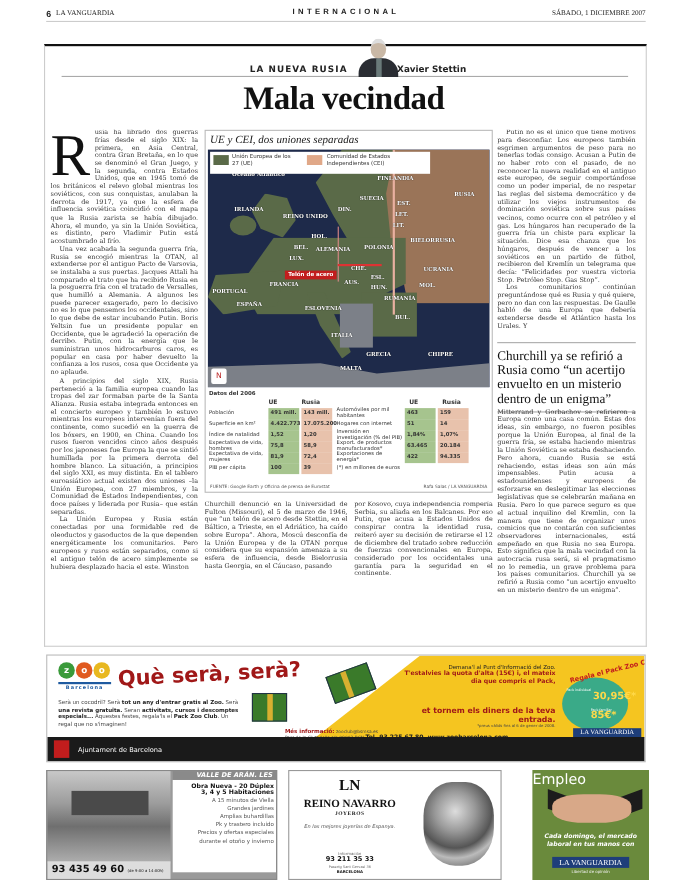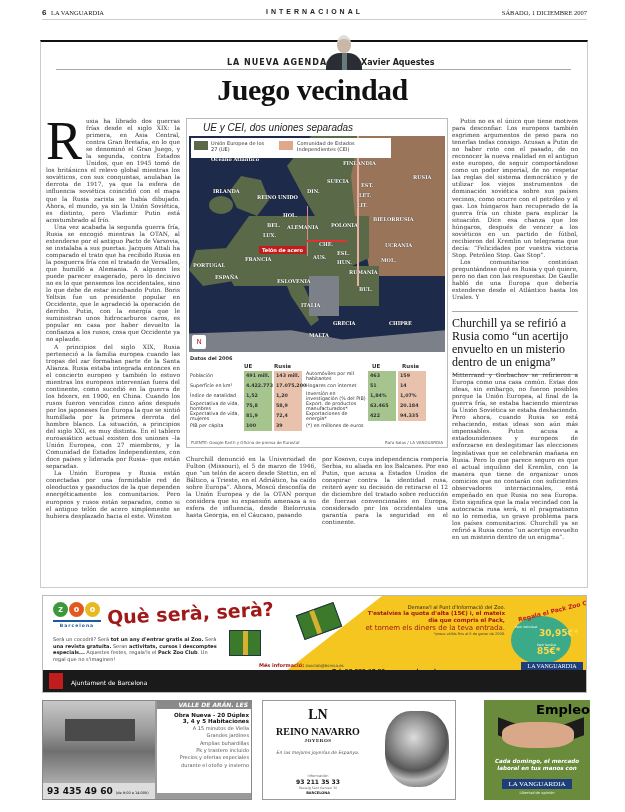--- a/index.html
+++ b/index.html
@@ -23,21 +23,21 @@
   .col p { text-indent: 8px; }
   .col p.first { text-indent: 0; }
   .dropcap { float: left; font-family: "Liberation Serif", serif; font-size: 54px; line-height: 42px; margin: 2px 4px 0 0; color: #111; }
   .c1 { top: 118px; left: 46px; width: 134px; height: 460px; overflow: hidden; }
   .c4 { top: 118px; left: 452px; width: 126px; height: 190px; overflow: hidden; }
   .pull { top: 311px; left: 452px; width: 126px; border-top: 1px solid #aaa; border-bottom: 1px solid #aaa; padding: 5px 0; font-family: "Liberation Serif", serif; font-size: 12px; line-height: 13px; color: #111; }
   .c5 { top: 372px; left: 452px; width: 126px; height: 210px; overflow: hidden; }
   .c2 { top: 456px; left: 186px; width: 130px; height: 122px; overflow: hidden; }
   .c3 { top: 456px; left: 322px; width: 126px; height: 122px; overflow: hidden; }
   .infobox { top: 118px; left: 186px; width: 262px; height: 330px; border: 1px solid #bbb; background: #fff; }
-  .infobox .ttl { position: absolute; top: 3px; left: 16px; font-family: Liberation Sans, sans-serif; font-style: italic; font-size: 10px; color: #222; }
+  .infobox .ttl { position: absolute; top: 3px; left: 4px; font-family: Liberation Serif, serif; font-style: italic; font-size: 10px; color: #222; }
   .map { position: absolute; top: 17px; left: 2px; width: 256px; height: 216px; overflow: hidden; background: #1e2a4a; }
   .legend { position: absolute; top: 2px; left: 2px; width: 200px; height: 20px; background: #fff; font-family: "DejaVu Sans", sans-serif; font-size: 5px; color: #333; z-index: 3; }
   .legend .sw { position: absolute; top: 3px; width: 14px; height: 9px; }
   .legend .lt { position: absolute; top: 2px; line-height: 6px; }
   .land-eu { position: absolute; background: #5a6a48; }
   .land-cei { position: absolute; background: #9a7458; }
   .land-oth { position: absolute; background: #7c8088; }
   .lbl { position: absolute; font-family: "DejaVu Serif", serif; font-size: 5px; color: #fff; font-weight: bold; text-shadow: 0 0 1px #000; white-space: nowrap; z-index: 2; }
   .curtain { position: absolute; background: #c21d1d; color: #fff; font-family: "DejaVu Sans", sans-serif; font-weight: bold; font-size: 5px; padding: 1px 3px; z-index: 2; }
   .arrow { position: absolute; height: 2px; background: #d33; z-index: 2; }
@@ -64,21 +64,21 @@
   .zoo-logo .ring { position: absolute; top: 0; width: 15px; height: 15px; border-radius: 50%; color: #fff; font-family: "DejaVu Sans", sans-serif; font-weight: bold; font-size: 8px; text-align: center; line-height: 15px; }
   .zoo-logo .nm { position: absolute; top: 18px; left: 0; width: 48px; font-family: "DejaVu Sans", sans-serif; font-size: 4.5px; color: #1e5aa0; font-weight: bold; letter-spacing: 1px; text-align: center; border-top: 2px solid #1e5aa0; padding-top: 1px; }
   .zoo-title { position: absolute; left: 64px; top: 6px; font-family: "DejaVu Sans", sans-serif; font-weight: bold; font-size: 19px; color: #a01818; transform: rotate(-3deg); }
   .zoo-text { position: absolute; left: 10px; top: 40px; width: 168px; font-family: "DejaVu Sans", sans-serif; font-size: 5px; line-height: 6.6px; color: #444; }
   .zoo-text b { color: #222; }
   .gift { position: absolute; width: 32px; height: 26px; background: #3a7a2a; border: 1px solid #234; }
   .gift:after { content: ""; position: absolute; left: 13px; top: 0; width: 5px; height: 100%; background: #d8b030; }
   .zoo-right { position: absolute; left: 322px; top: 8px; width: 140px; text-align: right; font-family: "DejaVu Sans", sans-serif; }
   .zoo-right .l1 { font-size: 5px; color: #222; }
   .zoo-right .l2 { font-size: 5.6px; color: #a01818; font-weight: bold; line-height: 7px; }
-  .zoo-right .l3 { font-size: 7px; color: #a01818; font-weight: normal; }
+  .zoo-right .l3 { font-size: 7px; color: #a01818; font-weight: bold; margin-top: 18px; }
   .zoo-right .l4 { font-size: 3.5px; color: #444; }
   .zoo-info { position: absolute; left: 216px; top: 66px; font-family: "DejaVu Sans", sans-serif; font-size: 4px; color: #444; white-space: nowrap; }
   .zoo-info b { color: #a01818; font-size: 5px; }
   .zoo-info .tel { color: #222; font-size: 5.5px; font-weight: bold; }
   .pack { position: absolute; left: 468px; top: 10px; width: 72px; height: 58px; }
   .pack .circ { position: absolute; left: 0; top: 10px; width: 60px; height: 48px; border-radius: 50%; background: #3aaa88; }
   .pack .tit { position: absolute; left: 6px; top: 0; font-family: "DejaVu Sans", sans-serif; font-weight: bold; font-size: 6px; color: #c21d1d; transform: rotate(-14deg); white-space: nowrap; }
   .pack .p1 { position: absolute; left: 4px; top: 22px; font-family: "DejaVu Sans", sans-serif; color: #ffd94a; font-weight: bold; font-size: 9px; margin-left: 24px; }
   .pack .p2 { position: absolute; left: 26px; top: 40px; font-family: "DejaVu Sans", sans-serif; color: #ffd94a; font-weight: bold; font-size: 9px; }
   .pack .lbl1 { position: absolute; left: 4px; top: 19px; font-size: 3px; color: #fff; font-family: "DejaVu Sans", sans-serif; }
@@ -100,51 +100,51 @@
   .ad-ln .name { position: absolute; left: 0; top: 25px; width: 110px; text-align: center; font-family: "Liberation Serif", serif; font-weight: bold; font-size: 10px; color: #111; }
   .ad-ln .sub { position: absolute; left: 0; top: 37px; width: 110px; text-align: center; font-family: "Liberation Serif", serif; font-weight: bold; font-size: 5px; color: #111; letter-spacing: 0.5px; }
   .ad-ln .slog { position: absolute; left: 0; top: 49px; width: 110px; text-align: center; font-family: "DejaVu Sans", sans-serif; font-style: italic; font-size: 4.6px; line-height: 6px; color: #555; }
   .ad-ln .inf { position: absolute; left: 0; top: 73px; width: 110px; text-align: center; font-family: "DejaVu Sans", sans-serif; font-size: 3.5px; color: #666; }
   .ad-ln .tel { position: absolute; left: 0; top: 77px; width: 110px; text-align: center; font-family: "DejaVu Sans", sans-serif; font-weight: bold; font-size: 6px; color: #111; }
   .ad-ln .adr { position: absolute; left: 0; top: 85px; width: 110px; text-align: center; font-family: "DejaVu Sans", sans-serif; font-size: 3.2px; color: #666; }
   .ad-ln .city { position: absolute; left: 0; top: 90px; width: 110px; text-align: center; font-family: "DejaVu Sans", sans-serif; font-weight: bold; font-size: 3.5px; color: #111; }
   .ring-img { position: absolute; left: 122px; top: 10px; width: 64px; height: 76px; border-radius: 40% 40% 45% 45%; background: radial-gradient(circle at 45% 35%, #ddd 0, #999 30%, #555 55%, #bbb 70%, #444 100%); }
 
   .ad-emp { top: 700px; left: 484px; width: 106px; height: 100px; background: #6a8a3c; overflow: hidden; }
-  .ad-emp .t { position: absolute; top: 2px; left: 0; width: 100%; text-align: right; font-family: "DejaVu Sans", sans-serif; font-weight: bold; font-size: 13px; color: #000000; }
+  .ad-emp .t { position: absolute; top: 2px; left: 0; width: 100%; text-align: left; font-family: "DejaVu Sans", sans-serif; font-weight: normal; font-size: 13px; color: #ffffff; }
   .ad-emp .hands { position: absolute; top: 22px; left: 18px; width: 72px; height: 26px; background: #d8a888; border-radius: 40%; }
   .ad-emp .sl1 { position: absolute; left: 14px; top: 22px; width: 26px; height: 18px; background: #1c1c1c; transform: skewY(20deg); }
   .ad-emp .sl2 { position: absolute; right: 6px; top: 22px; width: 26px; height: 18px; background: #1c1c1c; transform: skewY(-20deg); }
   .ad-emp .tx { position: absolute; top: 58px; left: 0; width: 100%; text-align: center; font-family: "DejaVu Sans", sans-serif; font-style: italic; font-weight: bold; font-size: 5.6px; line-height: 7px; color: #fff; }
   .ad-emp .lv { position: absolute; top: 79px; left: 18px; width: 70px; height: 10px; background: #1e3e7a; color: #fff; text-align: center; font-family: "Liberation Serif", serif; font-size: 7px; line-height: 10px; }
   .ad-emp .lib { position: absolute; top: 91px; left: 0; width: 100%; text-align: center; font-family: "DejaVu Sans", sans-serif; font-size: 3.6px; color: #f0f0f0; }
 </style>
 </head>
 <body>
 
 <div class="abs folio">
   <span class="pn">6</span>
   <span class="pub">LA VANGUARDIA</span>
   <span class="sec">INTERNACIONAL</span>
   <span class="date">SÁBADO, 1 DICIEMBRE 2007</span>
 </div>
 
 <div class="abs frame"></div>
 
 <div class="abs kicker">
-  <span class="sec">LA NUEVA AGENDA</span>
+  <span class="sec">LA NUEVA RUSIA</span>
   <div class="photo">
     <div class="body"></div>
       <div class="tie"></div>
       <div class="head"></div>
   </div>
-  <span class="author">Xavier Aquestes</span>
-</div>
-
-<h1 class="abs headline">Juego vecindad</h1>
+  <span class="author">Xavier Stettin</span>
+</div>
+
+<h1 class="abs headline">Mala vecindad</h1>
 
 <div class="abs col c1">
   <span class="dropcap">R</span>
   <p class="first">usia ha librado dos guerras frías desde el siglo XIX: la primera, en Asia Central, contra Gran Bretaña, en lo que se denominó el Gran Juego, y la segunda, contra Estados Unidos, que en 1945 tomó de los británicos el relevo global mientras los soviéticos, con sus conquistas, anulaban la derrota de 1917, ya que la esfera de influencia soviética coincidió con el mapa que la Rusia zarista se había dibujado. Ahora, el mundo, ya sin la Unión Soviética, es distinto, pero Vladimir Putin está acostumbrado al frío.</p>
   <p>Una vez acabada la segunda guerra fría, Rusia se encogió mientras la OTAN, al extenderse por el antiguo Pacto de Varsovia, se instalaba a sus puertas. Jacques Attali ha comparado el trato que ha recibido Rusia en la posguerra fría con el tratado de Versalles, que humilló a Alemania. A algunos les puede parecer exagerado, pero lo decisivo no es lo que pensemos los occidentales, sino lo que debe de estar incubando Putin. Boris Yeltsin fue un presidente popular en Occidente, que le agradeció la operación de derribo. Putin, con la energía que le suministran unos hidrocarburos caros, es popular en casa por haber devuelto la confianza a los rusos, cosa que Occidente ya no aplaude.</p>
   <p>A principios del siglo XIX, Rusia perteneció a la familia europea cuando las tropas del zar formaban parte de la Santa Alianza. Rusia estaba integrada entonces en el concierto europeo y también lo estuvo mientras los europeos intervenían fuera del continente, como sucedió en la guerra de los bóxers, en 1900, en China. Cuando los rusos fueron vencidos cinco años después por los japoneses fue Europa la que se sintió humillada por la primera derrota del hombre blanco. La situación, a principios del siglo XXI, es muy distinta. En el tablero euroasiático actual existen dos uniones –la Unión Europea, con 27 miembros, y la Comunidad de Estados Independientes, con doce países y liderada por Rusia– que están separadas.</p>
   <p>La Unión Europea y Rusia están conectadas por una formidable red de oleoductos y gasoductos de la que dependen energéticamente los comunitarios. Pero europeos y rusos están separados, como si el antiguo telón de acero simplemente se hubiera desplazado hacia el este. Winston</p>
 </div>
 
 <div class="abs infobox">

